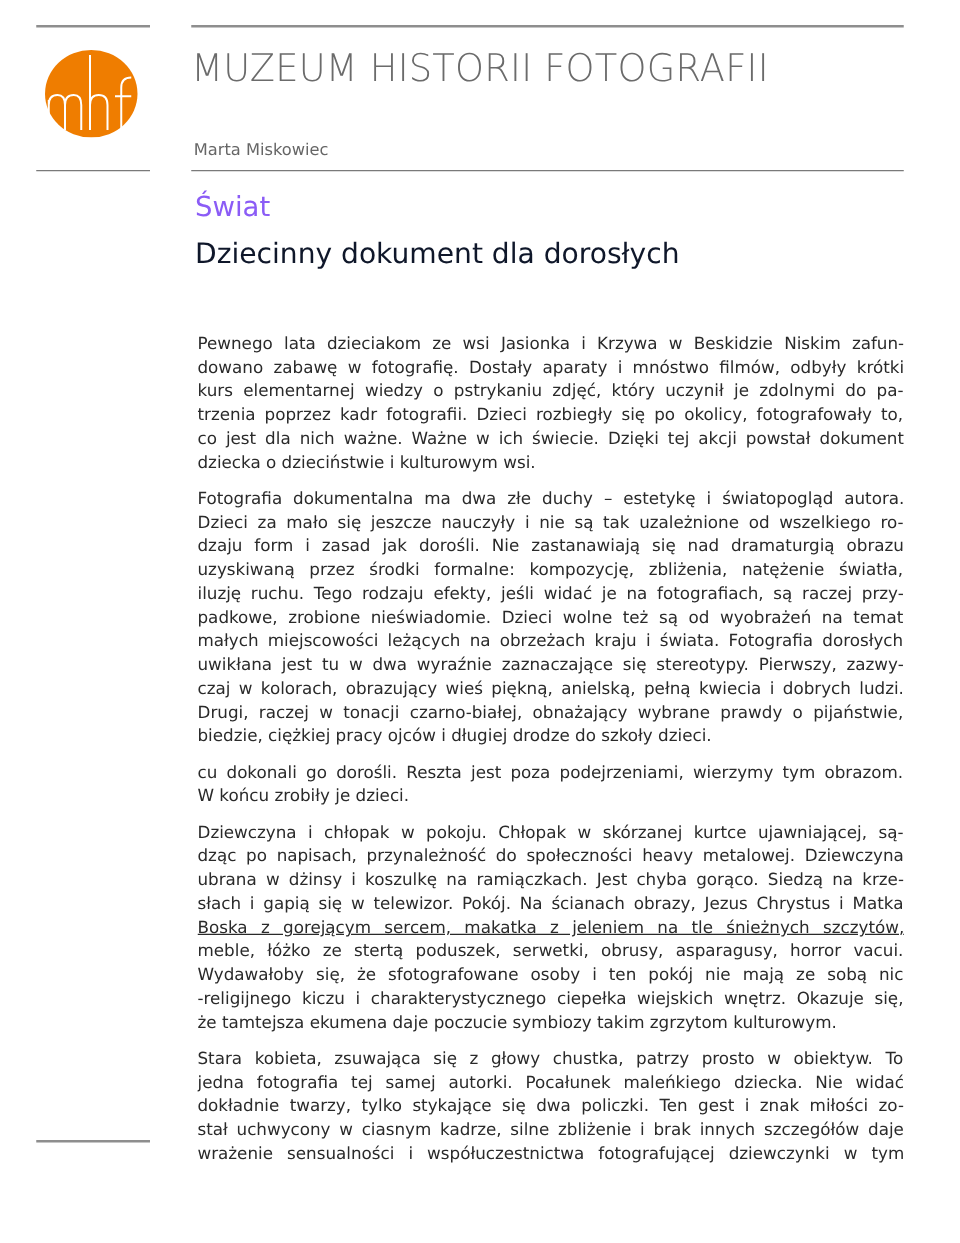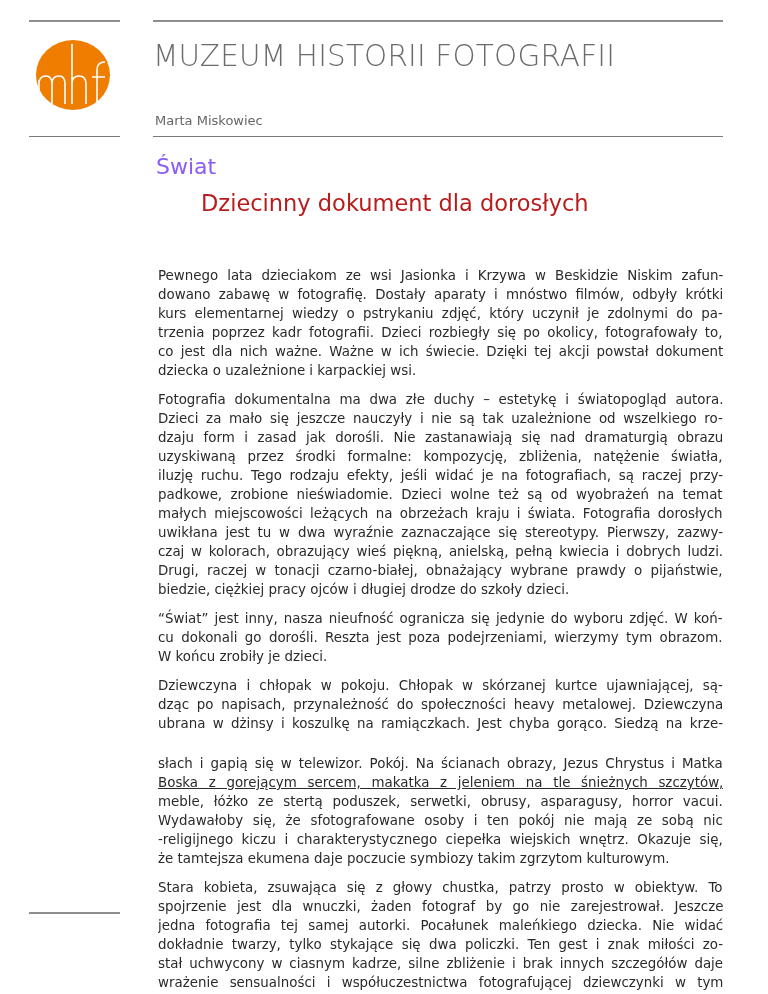--- a/index.html
+++ b/index.html
@@ -3,21 +3,21 @@
 <meta charset="utf-8">
 <style>
   html, body { margin: 0; padding: 0; background: #ffffff; }
   body { width: 768px; height: 994px; position: relative; overflow: hidden; font-family: "DejaVu Sans", sans-serif; }
   .rule { position: absolute; height: 2px; background: #8e8e8e; }
   .rule.thin { height: 1px; background: #7a7a7a; }
   .logo { position: absolute; left: 35px; top: 40px; width: 76px; height: 70px; }
   .site-title { position: absolute; left: 153px; top: 38px; font-family: "DejaVu Sans", sans-serif; font-weight: 200; font-size: 30.5px; color: #6b6b6b; letter-spacing: 0.2px; white-space: nowrap; transform: scaleX(0.965); transform-origin: left top; -webkit-text-stroke: 0; font-stretch: condensed; }
   .author { position: absolute; left: 155px; top: 113px; font-size: 13px; color: #666; white-space: nowrap; }
   .article-title { position: absolute; left: 156px; top: 154px; font-size: 22px; color: #8b5cf6; white-space: nowrap; }
-  .article-subtitle { position: absolute; left: 156px; top: 190px; font-size: 22.5px; color: #b91c1c; white-space: nowrap; margin-left: 45px; }
+  .article-subtitle { position: absolute; left: 156px; top: 190px; font-size: 22.5px; color: #0f172a; white-space: nowrap; }
   .body { position: absolute; left: 158px; top: 266px; width: 565px; color: #2a2a2a; font-size: 13.4px; }
   .para { margin: 0 0 10px 0; }
   .line { display: block; height: 19px; line-height: 19px; text-align: justify; text-align-last: justify; white-space: nowrap; overflow: hidden; }
   .line.last { text-align-last: left; }
 </style>
 </head>
 <body>
 
 <div class="rule" style="left:29px; top:20px; width:91px;"></div>
 <div class="rule" style="left:153px; top:20px; width:570px;"></div>
@@ -45,52 +45,50 @@
 <div class="article-title">Świat</div>
 <div class="article-subtitle">Dziecinny dokument dla dorosłych</div>
 
 <div class="body">
   <div class="para">
     <span class="line" style="display: block; width: 565px; word-spacing: 4.72727px; text-align: left; text-align-last: left;">Pewnego lata dzieciakom ze wsi Jasionka i Krzywa w Beskidzie Niskim zafun-</span>
     <span class="line" style="display: block; width: 565px; word-spacing: 4px; text-align: left; text-align-last: left;">dowano zabawę w fotografię. Dostały aparaty i mnóstwo filmów, odbyły krótki</span>
     <span class="line" style="display: block; width: 565px; word-spacing: 4px; text-align: left; text-align-last: left;">kurs elementarnej wiedzy o pstrykaniu zdjęć, który uczynił je zdolnymi do pa-</span>
     <span class="line" style="display: block; width: 565px; word-spacing: 3px; text-align: left; text-align-last: left;">trzenia poprzez kadr fotografii. Dzieci rozbiegły się po okolicy, fotografowały to,</span>
     <span class="line" style="display: block; width: 565px; word-spacing: 2.92308px; text-align: left; text-align-last: left;">co jest dla nich ważne. Ważne w ich świecie. Dzięki tej akcji powstał dokument</span>
-    <span class="line last">dziecka o uzależnione i karpackiej wsi.</span>
+    <span class="line last">dziecka o dzieciństwie i kulturowym wsi.</span>
   </div>
   <div class="para">
     <span class="line" style="display: block; width: 565px; word-spacing: 4.5px; text-align: center; text-align-last: left;">Fotografia dokumentalna ma dwa złe duchy – estetykę i światopogląd autora.</span>
     <span class="line" style="display: block; width: 565px; word-spacing: 3.46154px; text-align: left; text-align-last: left;">Dzieci za mało się jeszcze nauczyły i nie są tak uzależnione od wszelkiego ro-</span>
     <span class="line" style="display: block; width: 565px; word-spacing: 5.27273px; text-align: left; text-align-last: left;">dzaju form i zasad jak dorośli. Nie zastanawiają się nad dramaturgią obrazu</span>
     <span class="line" style="display: block; width: 565px; word-spacing: 7.42857px; text-align: left; text-align-last: left;">uzyskiwaną przez środki formalne: kompozycję, zbliżenia, natężenie światła,</span>
     <span class="line" style="display: block; width: 565px; word-spacing: 3.5px; text-align: left; text-align-last: left;">iluzję ruchu. Tego rodzaju efekty, jeśli widać je na fotografiach, są raczej przy-</span>
     <span class="line" style="display: block; width: 565px; word-spacing: 4.2px; text-align: left; text-align-last: left;">padkowe, zrobione nieświadomie. Dzieci wolne też są od wyobrażeń na temat</span>
     <span class="line" style="display: block; width: 565px; word-spacing: 3.11111px; text-align: right; text-align-last: left;">małych miejscowości leżących na obrzeżach kraju i świata. Fotografia dorosłych</span>
     <span class="line" style="display: block; width: 565px; word-spacing: 3.6px; text-align: left; text-align-last: left;">uwikłana jest tu w dwa wyraźnie zaznaczające się stereotypy. Pierwszy, zazwy-</span>
     <span class="line" style="display: block; width: 565px; word-spacing: 2.45455px; text-align: left; text-align-last: left;">czaj w kolorach, obrazujący wieś piękną, anielską, pełną kwiecia i dobrych ludzi.</span>
     <span class="line" style="display: block; width: 565px; word-spacing: 4px; text-align: left; text-align-last: left;">Drugi, raczej w tonacji czarno-białej, obnażający wybrane prawdy o pijaństwie,</span>
     <span class="line last">biedzie, ciężkiej pracy ojców i długiej drodze do szkoły dzieci.</span>
   </div>
   <div class="para">
-    <span class="line" style="display: block; width: 565px; word-spacing: 1.83333px; text-align: left; text-align-last: left;">“Świat” jest inny, nasza nieufność ogranicza się jedynie do wyboru zdjęć. W koń-</span>
     <span class="line" style="display: block; width: 565px; word-spacing: 3.1px; text-align: left; text-align-last: left;">cu dokonali go dorośli. Reszta jest poza podejrzeniami, wierzymy tym obrazom.</span>
     <span class="line last">W końcu zrobiły je dzieci.</span>
   </div>
   <div class="para">
     <span class="line" style="display: block; width: 565px; word-spacing: 4.9px; text-align: left; text-align-last: left;">Dziewczyna i chłopak w pokoju. Chłopak w skórzanej kurtce ujawniającej, są-</span>
     <span class="line" style="display: block; width: 565px; word-spacing: 3.5px; text-align: left; text-align-last: left;">dząc po napisach, przynależność do społeczności heavy metalowej. Dziewczyna</span>
     <span class="line" style="display: block; width: 565px; word-spacing: 3.08333px; text-align: left; text-align-last: left;">ubrana w dżinsy i koszulkę na ramiączkach. Jest chyba gorąco. Siedzą na krze-</span>
-    <span class="line" style="display: block; width: 565px; word-spacing: 2.76923px; text-align: left; text-align-last: left; margin-top: 21px;">słach i gapią się w telewizor. Pokój. Na ścianach obrazy, Jezus Chrystus i Matka</span>
+    <span class="line" style="display: block; width: 565px; word-spacing: 2.76923px; text-align: left; text-align-last: left;">słach i gapią się w telewizor. Pokój. Na ścianach obrazy, Jezus Chrystus i Matka</span>
     <span class="line" style="display: block; width: 565px; word-spacing: 6.4px; text-align: left; text-align-last: left; text-decoration: underline;">Boska z gorejącym sercem, makatka z jeleniem na tle śnieżnych szczytów,</span>
     <span class="line" style="display: block; width: 565px; word-spacing: 5.55556px; text-align: left; text-align-last: left;">meble, łóżko ze stertą poduszek, serwetki, obrusy, asparagusy, horror vacui.</span>
     <span class="line" style="display: block; width: 565px; word-spacing: 5.33333px; text-align: left; text-align-last: left;">Wydawałoby się, że sfotografowane osoby i ten pokój nie mają ze sobą nic</span>
     <span class="line" style="display: block; width: 565px; word-spacing: 4.25px; text-align: left; text-align-last: left;">-religijnego kiczu i charakterystycznego ciepełka wiejskich wnętrz. Okazuje się,</span>
     <span class="line last">że tamtejsza ekumena daje poczucie symbiozy takim zgrzytom kulturowym.</span>
   </div>
   <div class="para">
     <span class="line" style="display: block; width: 565px; word-spacing: 5.81818px; text-align: left; text-align-last: left;">Stara kobieta, zsuwająca się z głowy chustka, patrzy prosto w obiektyw. To</span>
-    <span class="line" style="display: block; width: 565px; word-spacing: 6.2px; text-align: left; text-align-last: left;">spojrzenie jest dla wnuczki, żaden fotograf by go nie zarejestrował. Jeszcze</span>
     <span class="line" style="display: block; width: 565px; word-spacing: 6px; text-align: left; text-align-last: left;">jedna fotografia tej samej autorki. Pocałunek maleńkiego dziecka. Nie widać</span>
     <span class="line" style="display: block; width: 565px; word-spacing: 4.08333px; text-align: left; text-align-last: left;">dokładnie twarzy, tylko stykające się dwa policzki. Ten gest i znak miłości zo-</span>
     <span class="line" style="display: block; width: 565px; word-spacing: 2.72727px; text-align: left; text-align-last: left;">stał uchwycony w ciasnym kadrze, silne zbliżenie i brak innych szczegółów daje</span>
     <span class="line" style="display: block; width: 565px; word-spacing: 7px; text-align: left; text-align-last: left;">wrażenie sensualności i współuczestnictwa fotografującej dziewczynki w tym</span>
   </div>
 </div>
 
 </body></html>

